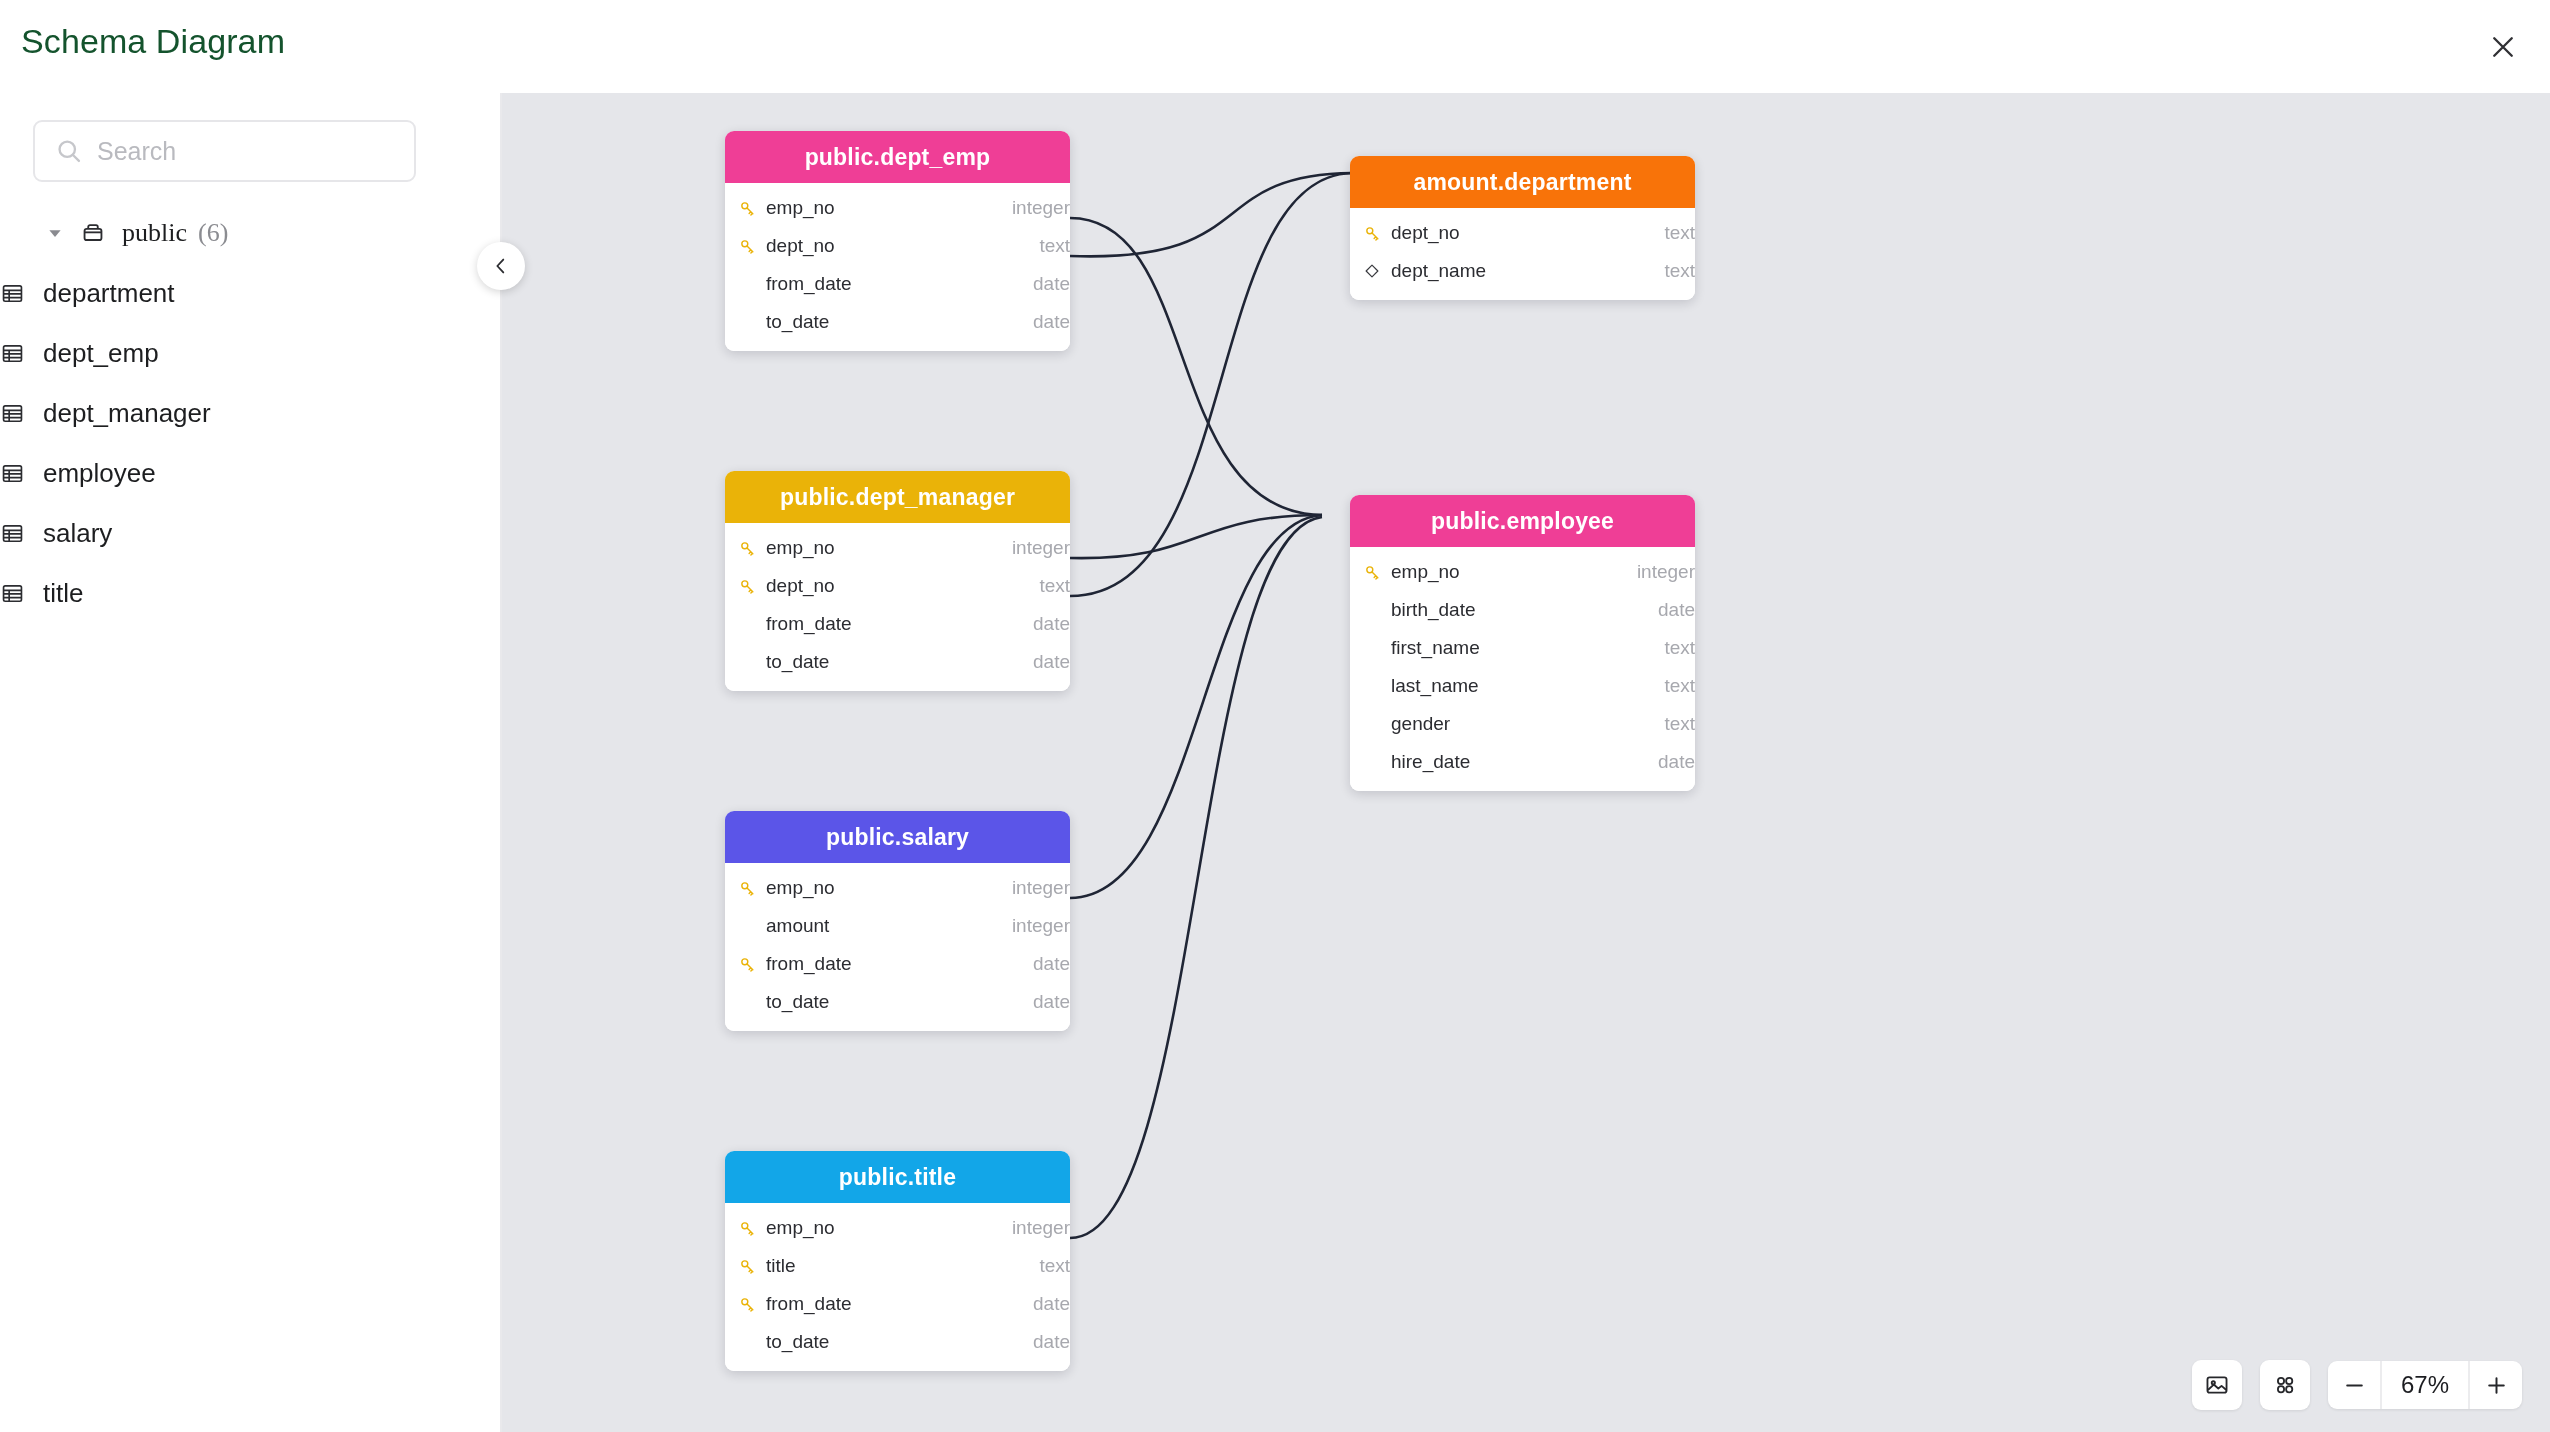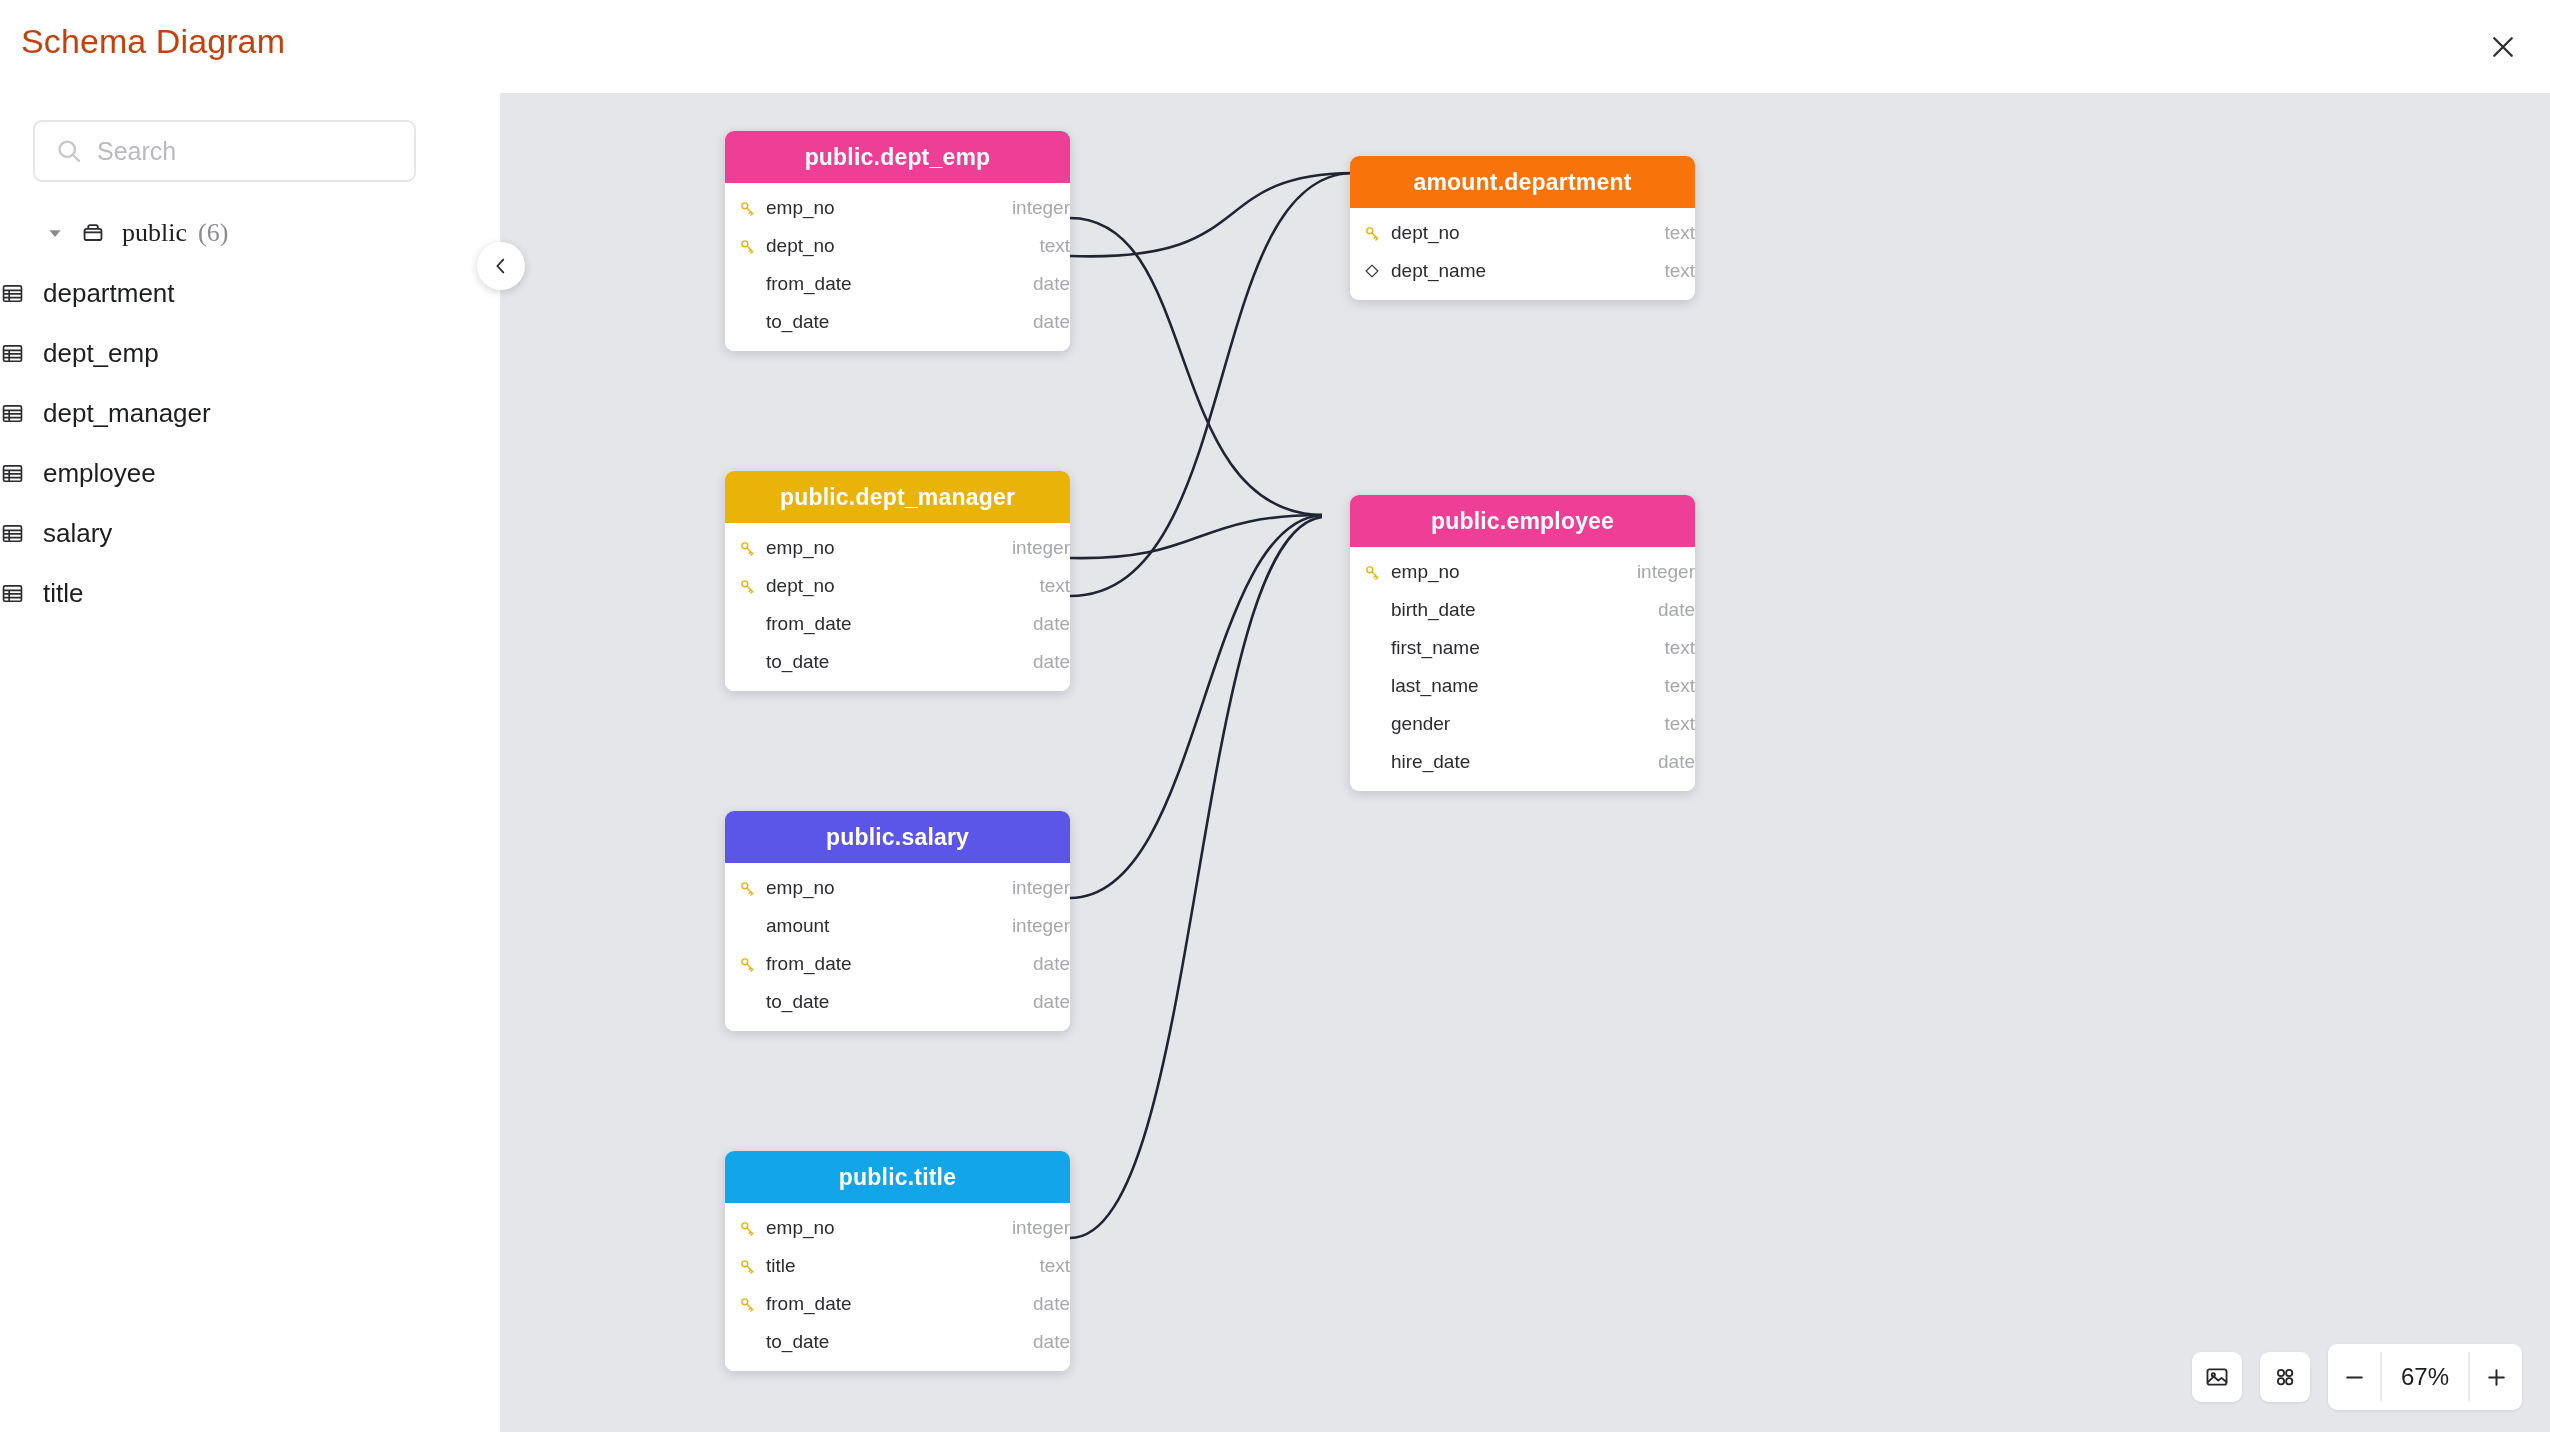--- a/index.html
+++ b/index.html
@@ -14,21 +14,21 @@
   .app { position: relative; width: 2550px; height: 1432px; background: #fff; }
 
   
   .titlebar {
     position: absolute; top: 0; left: 0;
     width: 2550px; height: 93px;
     background: #ffffff;
   }
   .page-title {
     position: absolute; left: 21px; top: 22px;
-    font-size: 34px; font-weight: 400; color: #c2410c;
+    font-size: 34px; font-weight: 400; color: #14532d;
     letter-spacing: .1px;
   }
   .close-btn {
     position: absolute; right: 18px; top: 18px;
     width: 58px; height: 58px;
     display: flex; align-items: center; justify-content: center;
     border-radius: 8px; cursor: pointer; background: transparent;
   }
   .close-btn svg { display: block; }
 
@@ -128,21 +128,21 @@
   .tb-btn {
     width: 50px; height: 50px; border-radius: 9px;
     background: #ffffff;
     display: flex; align-items: center; justify-content: center;
     cursor: pointer; box-shadow: 0 1px 3px rgba(0,0,0,.09);
   }
   .zoom-group {
     display: flex; align-items: center;
     background: #ffffff; border-radius: 9px;
     box-shadow: 0 1px 3px rgba(0,0,0,.09);
-    height: 66px; overflow: hidden;
+    height: 48px; overflow: hidden;
   }
   .zoom-btn {
     width: 52px; height: 50px;
     display: flex; align-items: center; justify-content: center;
     cursor: pointer;
   }
   .zoom-sep { width: 2px; height: 50px; background: #ececee; }
   .zoom-val {
     min-width: 86px; text-align: center;
     font-size: 24px; color: #1c1d21; cursor: pointer;

